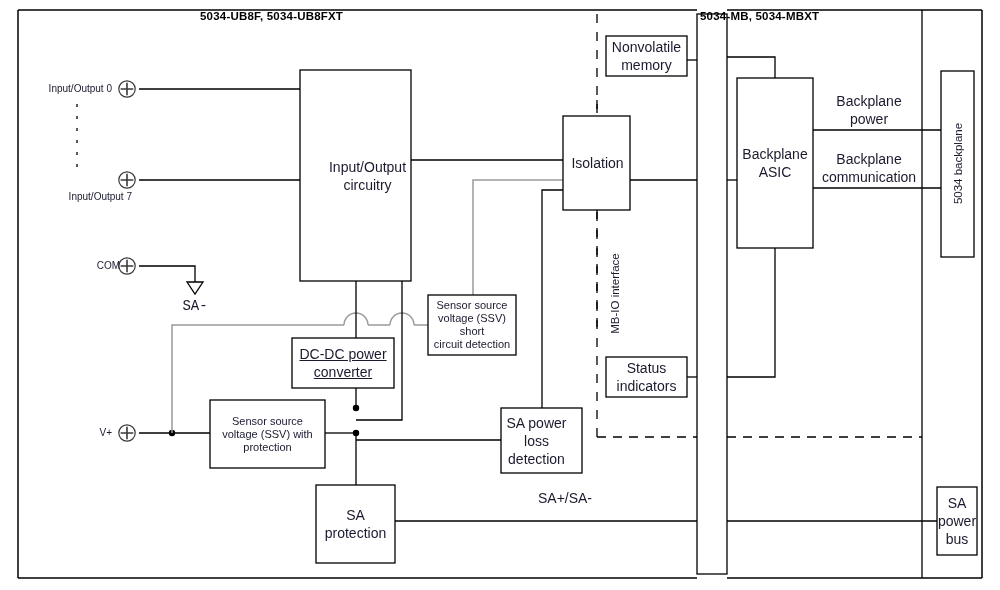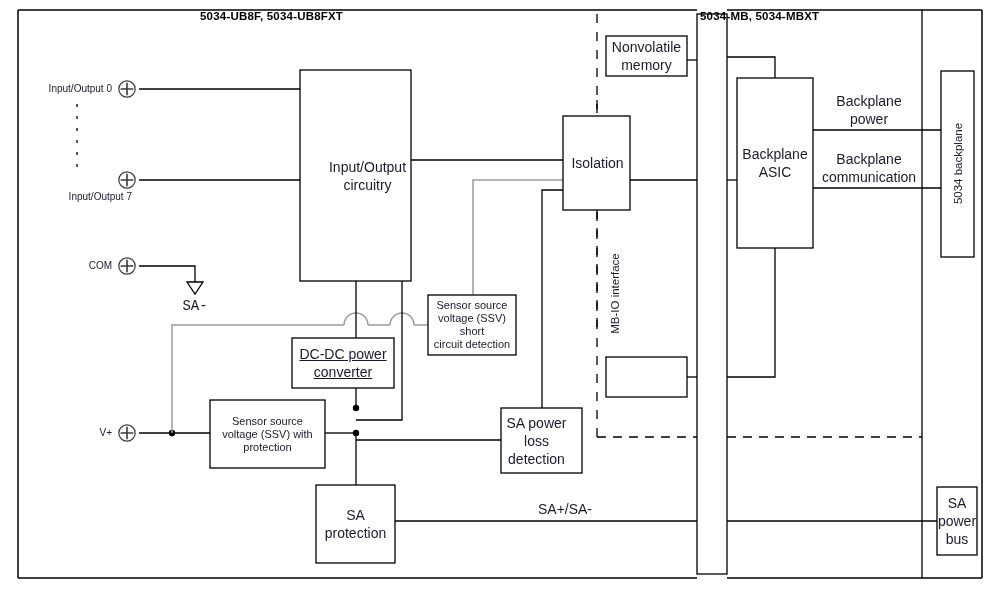--- a/index.html
+++ b/index.html
@@ -265,21 +265,21 @@
     <path class="wire" d="M 922 10 L 922 578"></path>
 
   </svg>
 
   <div class="title-lbl" style="left:200px; top:10px; width:400px;">5034-UB8F, 5034-UB8FXT</div>
 
   <div class="title-lbl" style="left:700px; top:10px; width:280px;">5034-MB, 5034-MBXT</div>
 
   <div class="plain-lbl lbl-left" style="left:0px; top:82px; width:112px;">Input/Output 0</div>
   <div class="plain-lbl lbl-left" style="left:0px; top:190px; width:112px;margin-left:20px;">Input/Output 7</div>
-  <div class="plain-lbl lbl-left" style="left:0px; top:259px; width:112px;">COM</div>
+  <div class="plain-lbl lbl-left" style="left:0px; top:259px; width:112px;padding-left:8px;">COM</div>
   <div class="plain-lbl lbl-left" style="left:0px; top:426px; width:112px;">V+</div>
 
   <div class="lbl" style="left:170px; top:297px; width:50px;font-family:Liberation Mono, monospace;">SA-</div>
 
   <div class="lbl lbl-box" style="left:300px; top:70px; width:111px; height:211px;margin-left:12px;">Input/Output
 circuitry</div>
 
   <div class="lbl lbl-box" style="left:606px; top:36px; width:81px; height:40px;">Nonvolatile
 memory</div>
 
@@ -292,20 +292,22 @@
 voltage (SSV) short
 circuit detection</div>
 
   <div class="lbl lbl-box" style="left:292px; top:338px; width:102px; height:50px;text-decoration:underline;">DC-DC power
 converter</div>
 
   <div class="lbl lbl-box" style="left:210px; top:400px; width:115px; height:68px; font-size:11px; line-height:13px;">Sensor source
 voltage (SSV) with
 protection</div>
 
+  <div class="lbl lbl-box" style="left:606px; top:357px; width:81px; height:40px;">Status
+indicators</div>
 
   <div class="lbl lbl-box" style="left:501px; top:408px; width:71px; height:65px;">SA power
 loss
 detection</div>
 
   <div class="lbl lbl-box" style="left:316px; top:485px; width:79px; height:78px;">SA
 protection</div>
 
   <div class="lbl lbl-box" style="left:937px; top:487px; width:40px; height:68px;">SA
 power
@@ -314,15 +316,15 @@
   <div class="vert-lbl" style="left:615px; top:287px; width:200px; transform:translate(-100px,0) rotate(-90deg);">MB-IO interface</div>
 
   <div class="vert-lbl" style="left:858px; top:157px; width:200px; transform:translate(0px,0) rotate(-90deg);">5034 backplane</div>
 
   <div class="lbl" style="left:815px; top:92px; width:108px;">Backplane
 power</div>
 
   <div class="lbl" style="left:811px; top:150px; width:116px;">Backplane
 communication</div>
 
-  <div class="lbl" style="left:510px; top:500px; width:110px;">SA+/SA-</div>
+  <div class="lbl" style="left:510px; top:489px; width:110px;">SA+/SA-</div>
 
 </div>
 
 </body></html>

